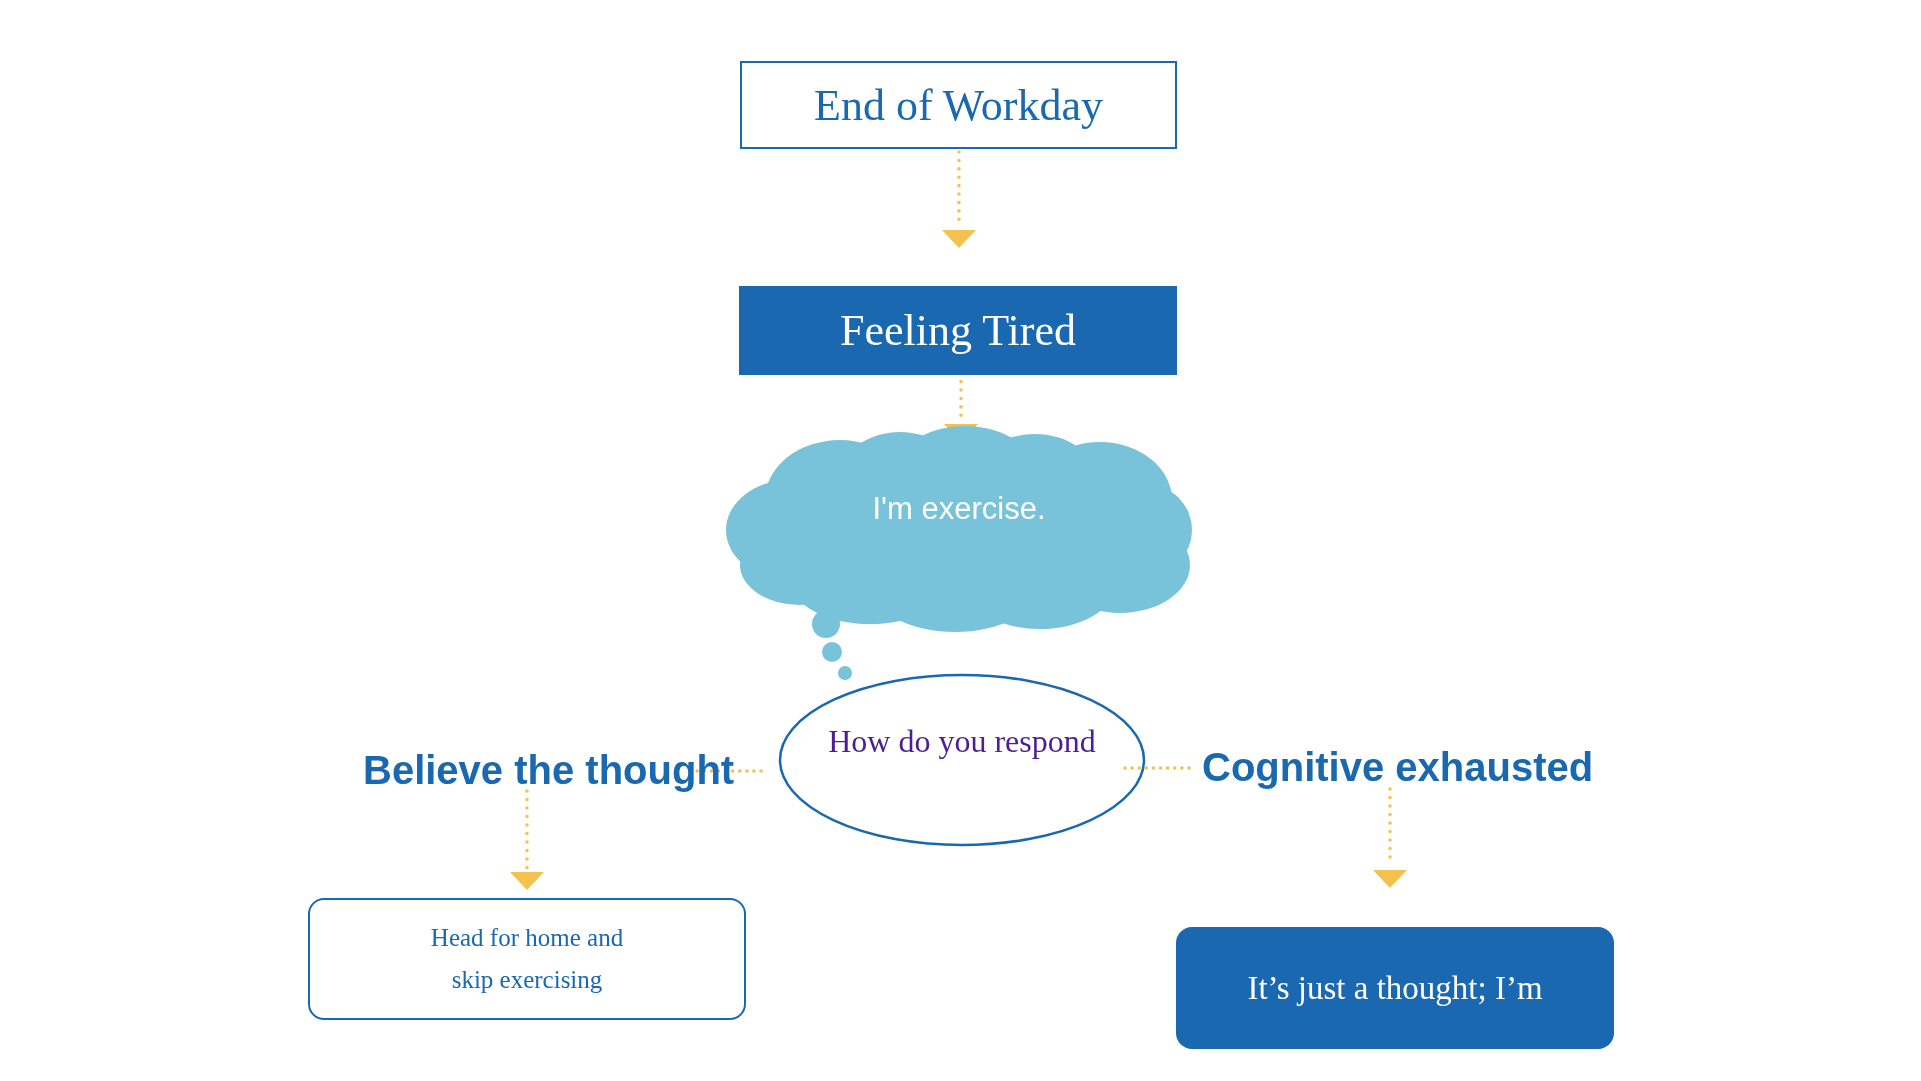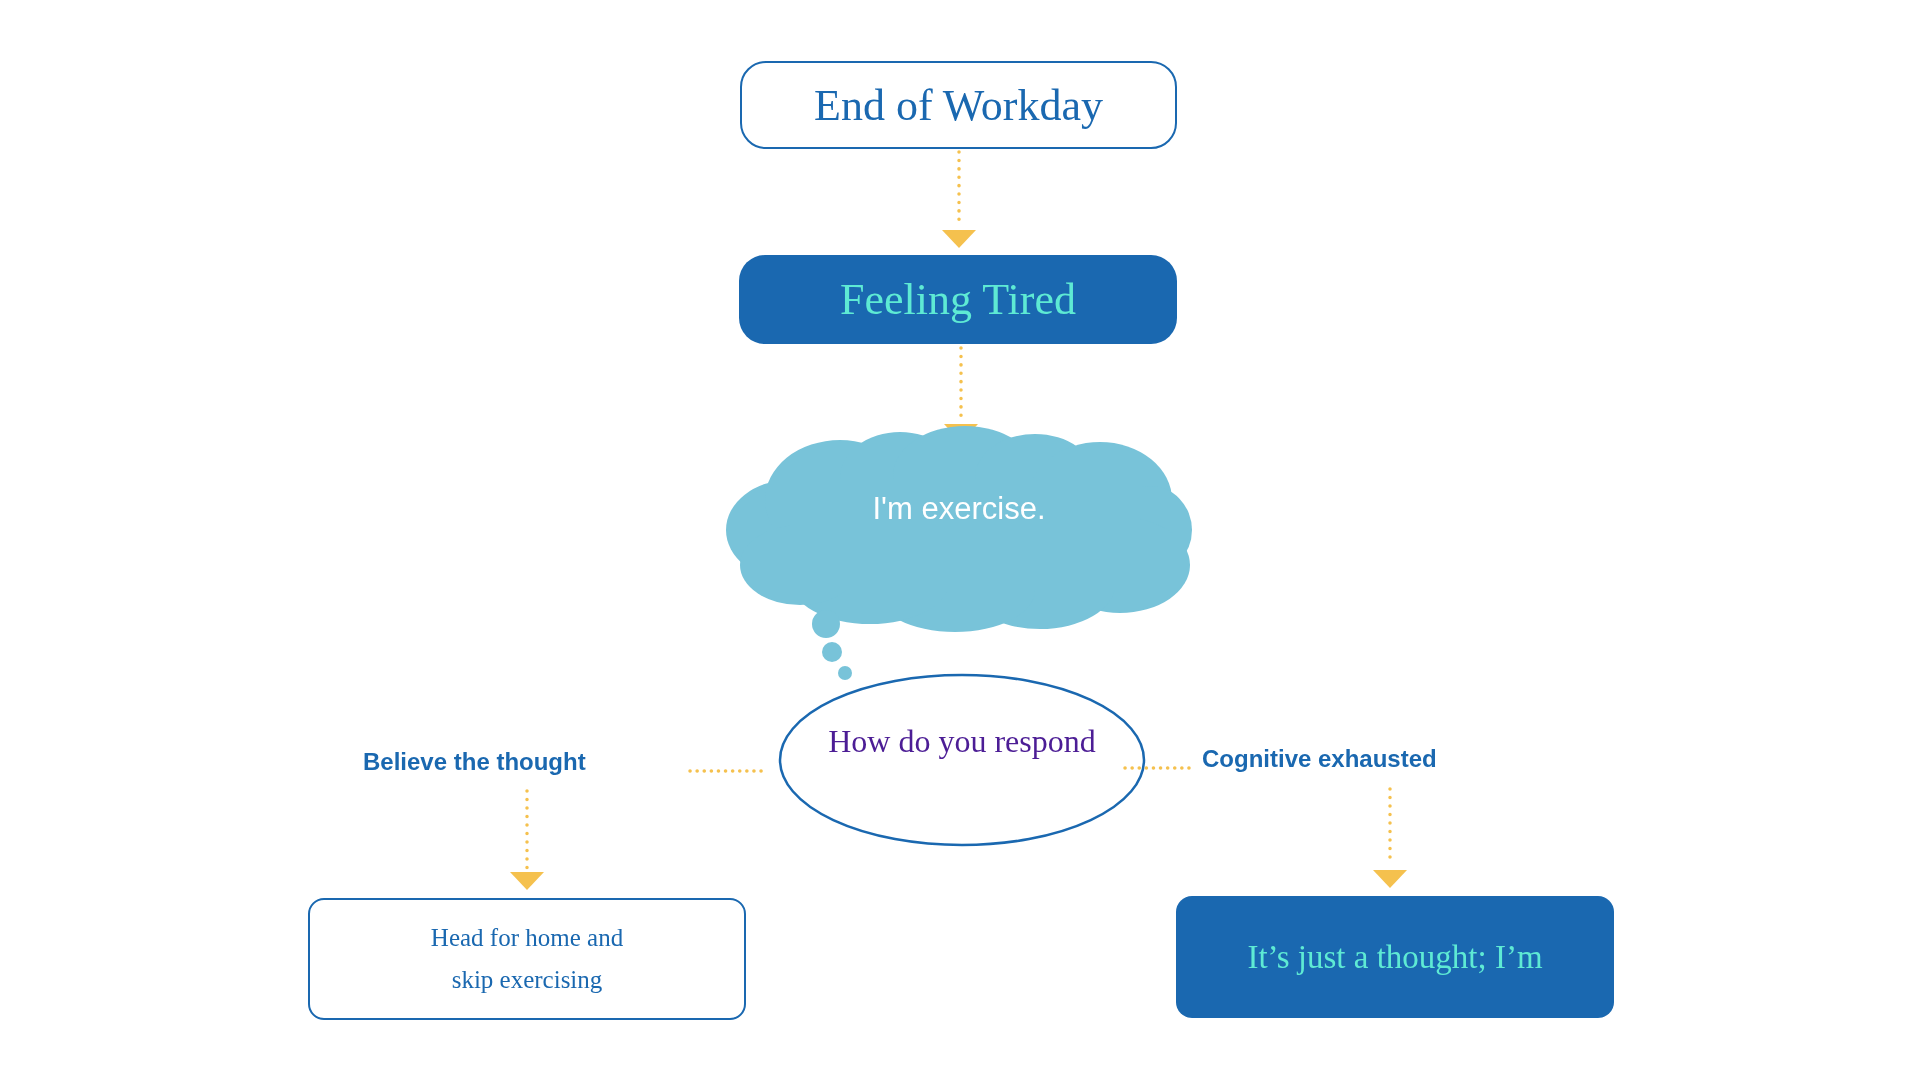--- a/index.html
+++ b/index.html
@@ -1,26 +1,26 @@
 <!DOCTYPE html>
 <html><head>
   <meta charset="utf-8">
   <style>
     html, body { margin:0; padding:0; background:#ffffff; }
     body { width:1921px; height:1081px; position:relative; overflow:hidden; }
-    .serif { font-family: "Liberation Serif", "DejaVu Serif", serif; border-radius: 26px; }
+    .serif { font-family: "Liberation Serif", "DejaVu Serif", serif; }
     .sans { font-family: "Liberation Sans", "DejaVu Sans", sans-serif; }
     .node { position:absolute; box-sizing:border-box; display:flex; align-items:center; justify-content:center; text-align:center; }
     .box-outline { border:2.5px solid #1a68b0; background:#fff; color:#1a68b0; }
-    .box-filled { background:#1a68b0; color:#5eead4; }
+    .box-filled { background:#1a68b0; color:#ffffff;margin-top:31px; }
     #end-workday { left:740px; top:61px; width:437px; height:88px; font-size:44px; }
     #feeling-tired { left:739px; top:255px; width:438px; height:89px; font-size:44px; }
     #head-home { left:308px; top:898px; width:438px; height:122px; border-radius:16px; font-size:25px; line-height:42px; }
     #gym-anyway { left:1176px; top:896px; width:438px; height:122px; border-radius:16px; font-size:33px; line-height:42px;align-items:center; }
-    .side-label { position:absolute; color:#1a68b0; font-size:24px; font-weight:bold; white-space:nowrap; }
+    .side-label { position:absolute; color:#1a68b0; font-size:40px; font-weight:bold; white-space:nowrap; }
     #believe { left:363px; top:748px; }
     #override { left:1202px; top:745px; }
     svg#diagram { position:absolute; left:0; top:0; }
     .cloud-text { position:absolute; left:726px; top:488px; width:466px; text-align:center; color:#fff; font-size:31px; line-height:41px; font-weight:500; }
     .ellipse-text { position:absolute; left:782px; top:720px; width:360px; text-align:center; color:#4c1d95; font-size:32px; line-height:43px; }
   </style>
 </head>
 <body>
 
 <svg id="diagram" width="1921" height="1081">

